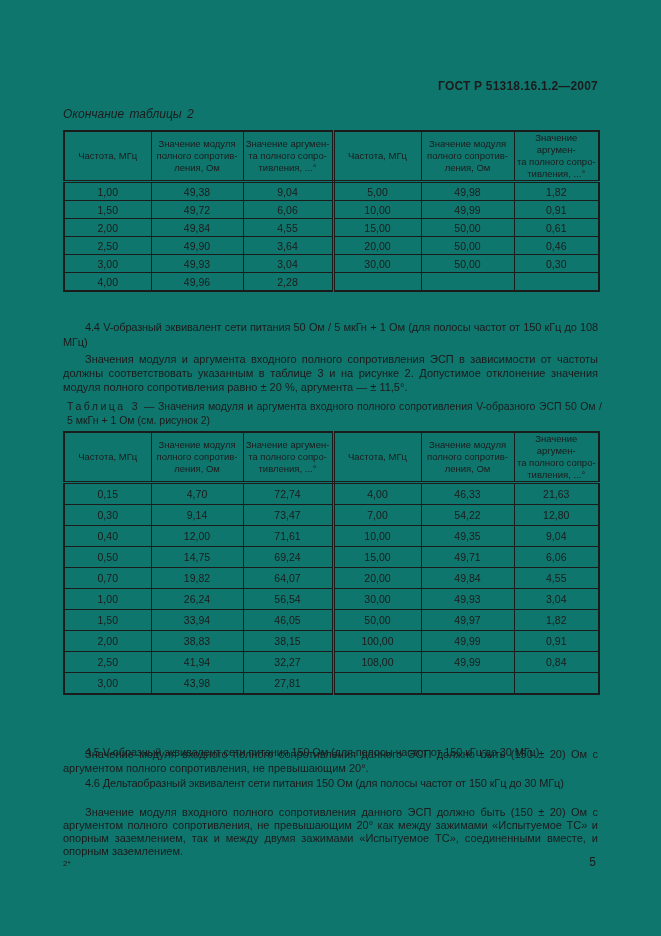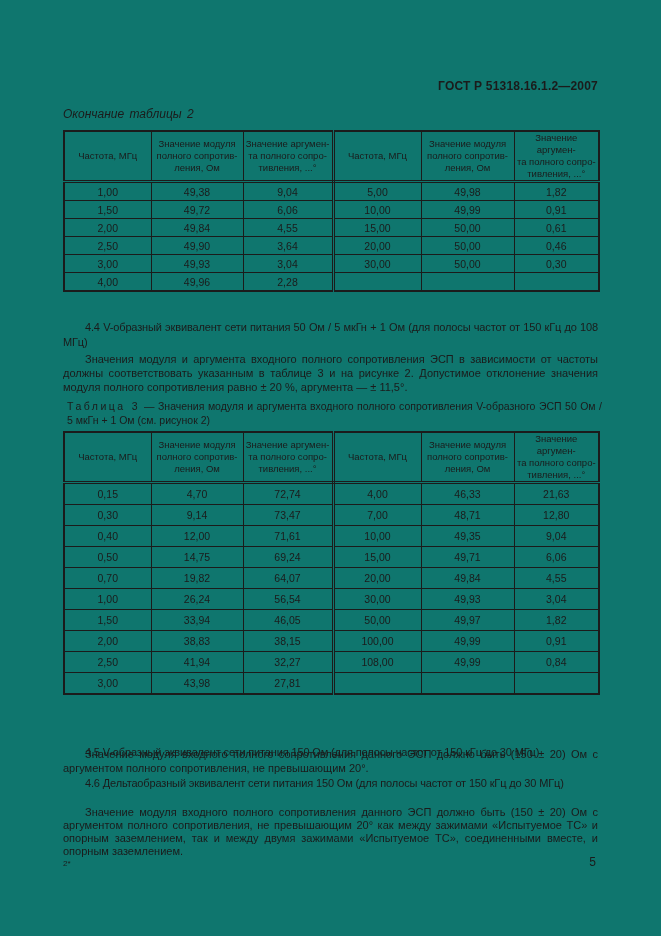--- a/index.html
+++ b/index.html
@@ -242,21 +242,21 @@
             <td class="mid">72,74</td>
             <td>4,00</td>
             <td>46,33</td>
             <td>21,63</td>
           </tr>
           <tr>
             <td>0,30</td>
             <td>9,14</td>
             <td class="mid">73,47</td>
             <td>7,00</td>
-            <td>48,71</td>
+            <td>54,22</td>
             <td>12,80</td>
           </tr>
           <tr>
             <td>0,40</td>
             <td>12,00</td>
             <td class="mid">71,61</td>
             <td>10,00</td>
             <td>49,35</td>
             <td>9,04</td>
           </tr>

